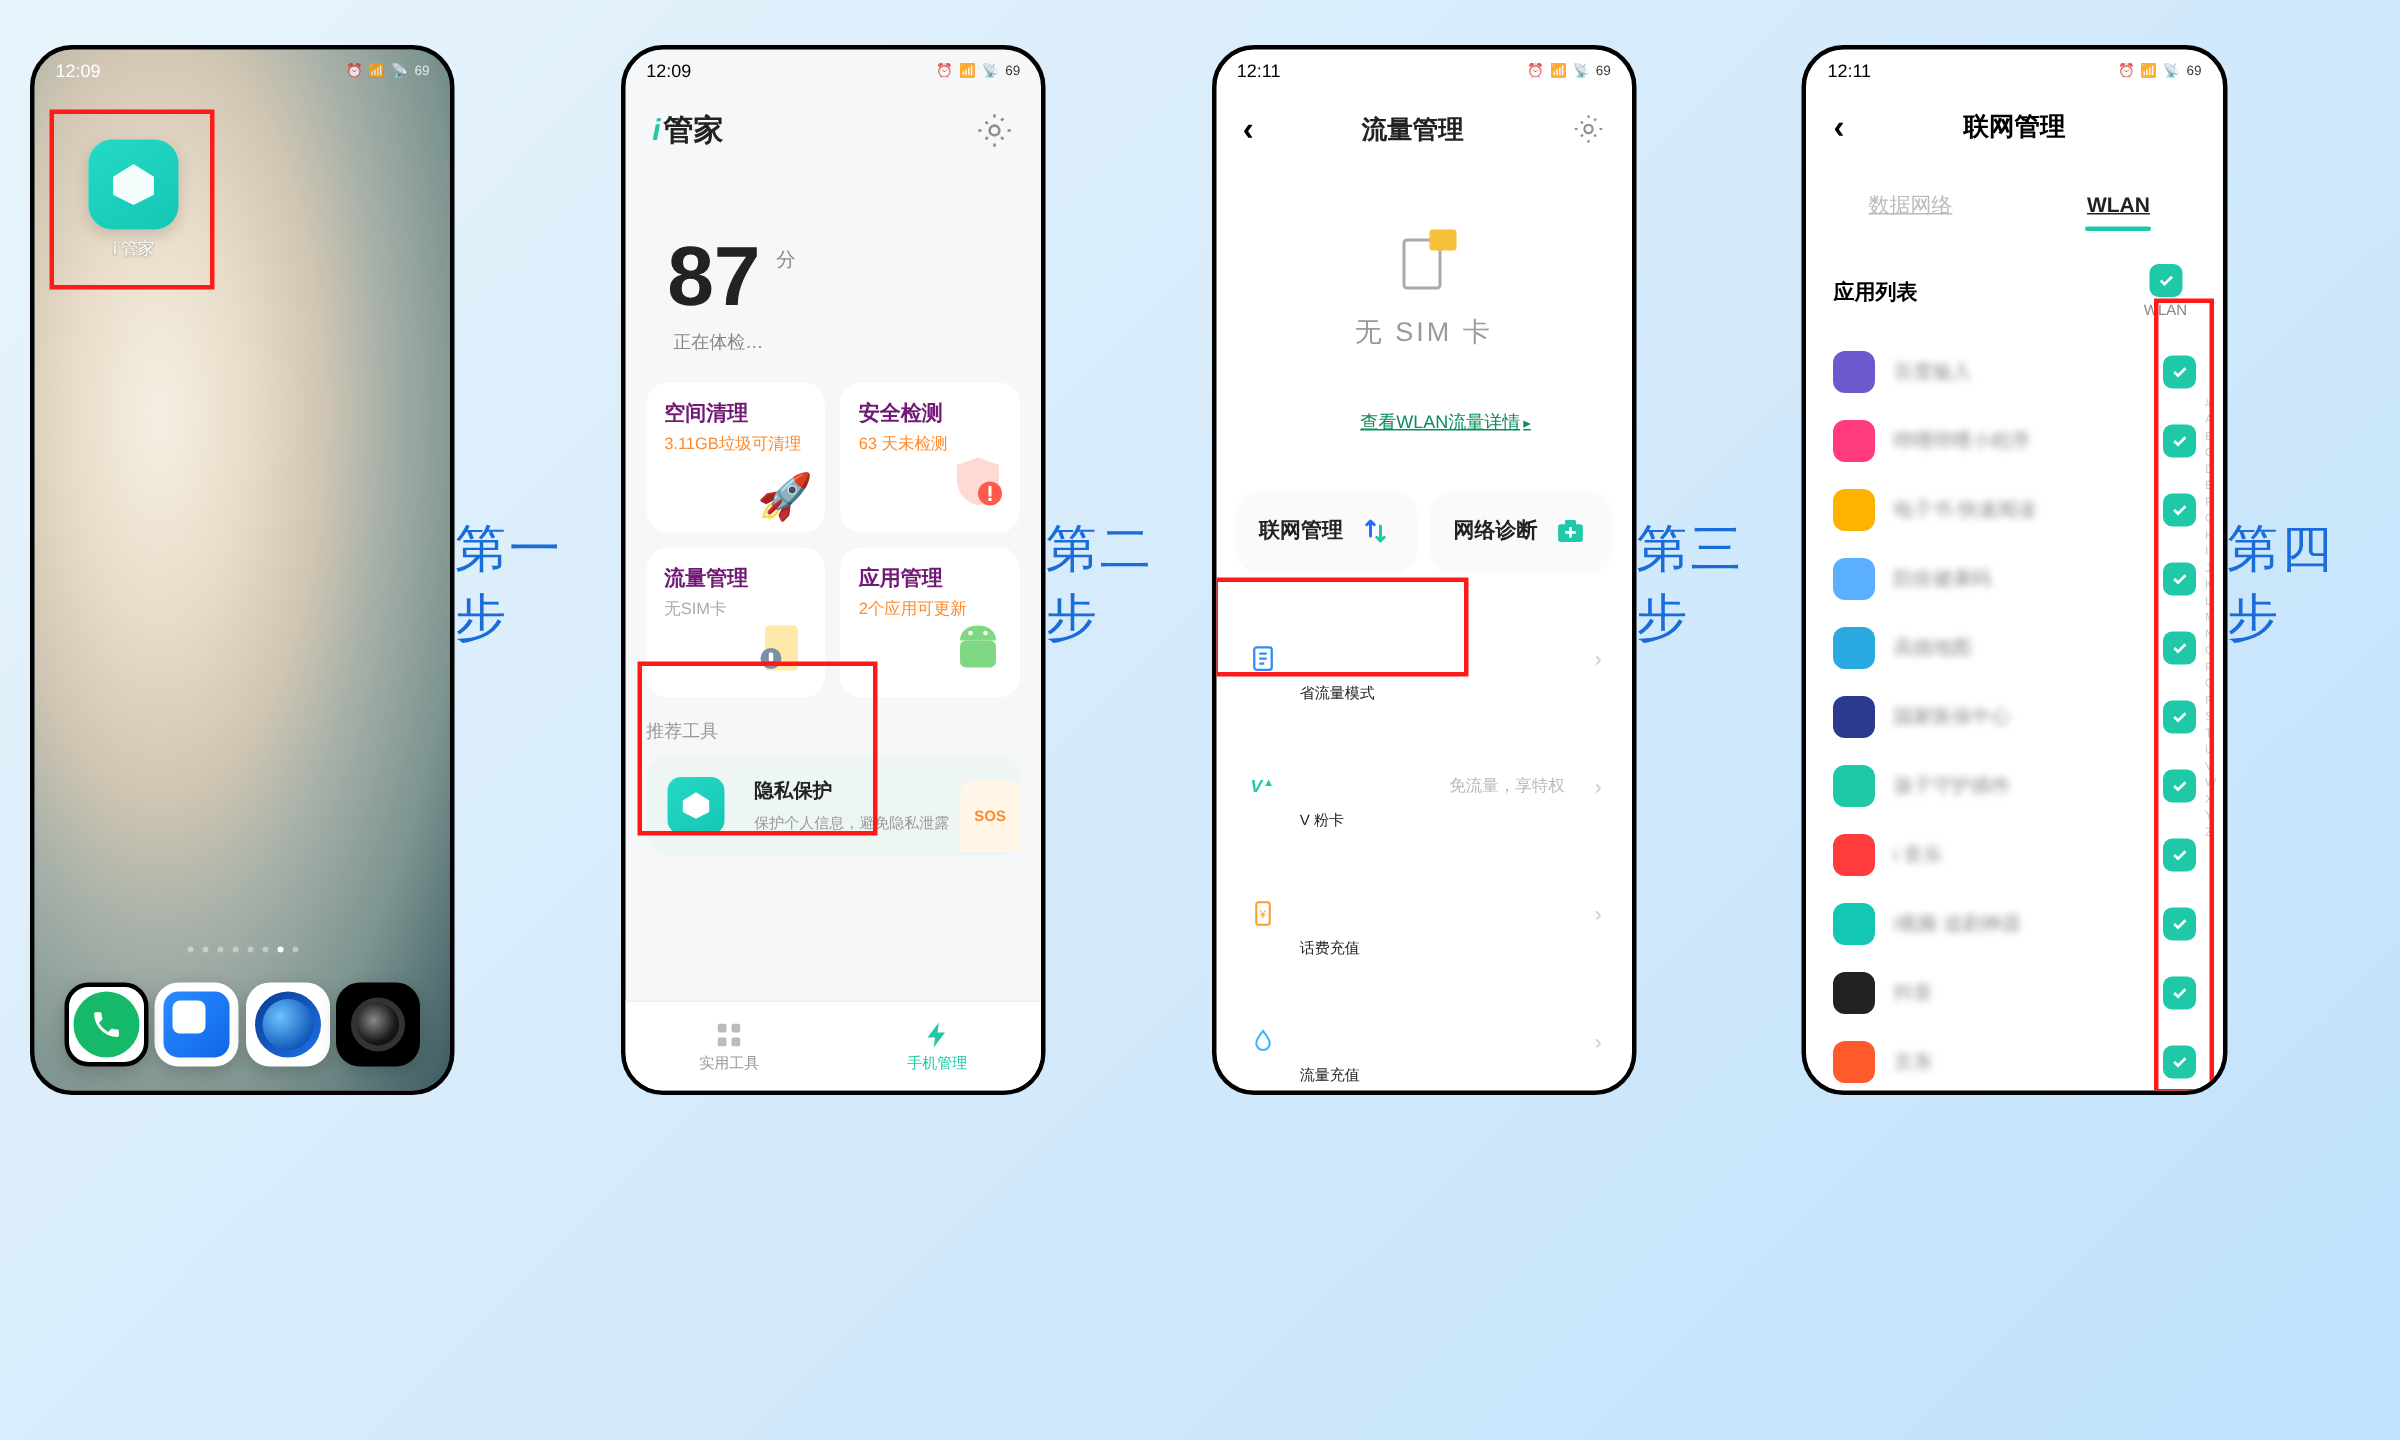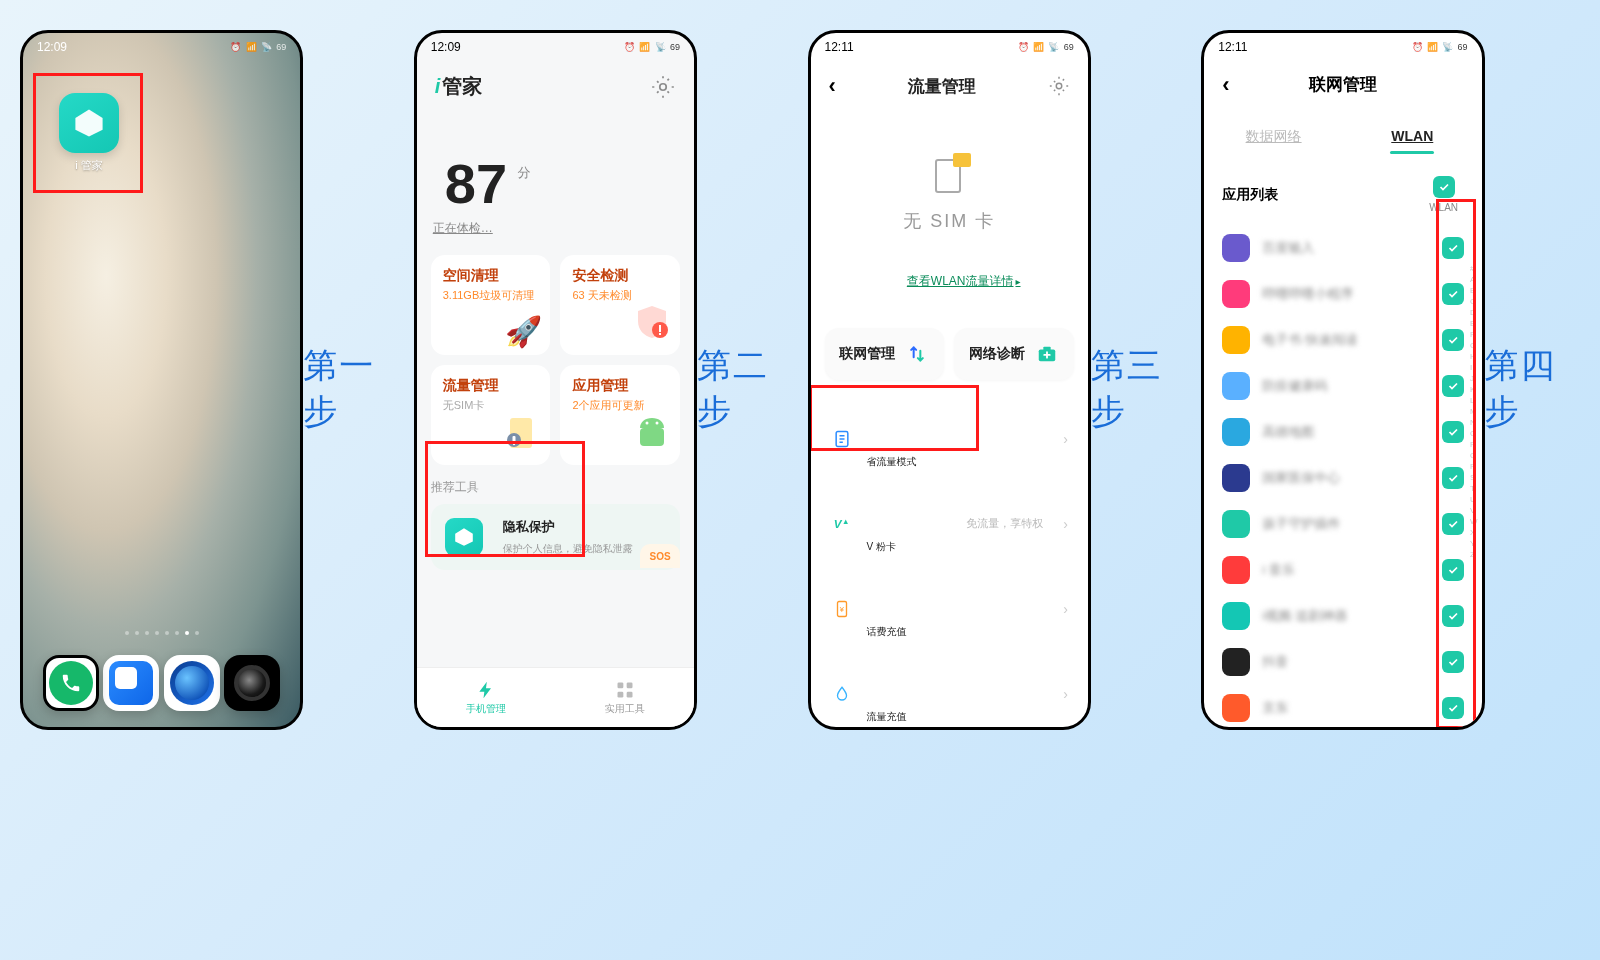--- a/index.html
+++ b/index.html
@@ -83,33 +83,33 @@
 
   
   .phone2{background:#f6f7f8;}
   .p2-header{display:flex;justify-content:space-between;align-items:flex-end;padding:14px 18px 6px 18px;}
   .p2-title{font-size:20px;font-weight:700;color:#222;}
   .p2-title .i{color:#1fc9a7;font-style:italic;font-weight:900;margin-right:2px;}
   .gear-icon{width:26px;height:26px;opacity:.65;}
   .p2-score{padding:50px 0 6px 28px;}
   .p2-score .big{font-size:56px;font-weight:800;color:#222;display:inline-block;line-height:1;}
   .p2-score .fen{font-size:13px;color:#888;vertical-align:top;display:inline-block;margin-top:8px;margin-left:6px;}
-  .p2-status{font-size:12px;color:#888;padding-left:16px;margin-top:2px;text-decoration:underline;}
+  .p2-status{font-size:12px;color:#888;padding-left:32px;margin-top:2px;}
   .p2-grid{display:grid;grid-template-columns:1fr 1fr;gap:10px;padding:18px 14px 0 14px;}
   .p2-card{background:#fff;border-radius:14px;padding:12px 12px 0 12px;height:100px;position:relative;overflow:hidden;}
-  .p2-card .ct{font-size:14px;font-weight:600;color:#c2410c;}
+  .p2-card .ct{font-size:14px;font-weight:600;color:#701a75;}
   .p2-card .cs{font-size:11px;margin-top:3px;}
   .orange{color:#ff8a2b;}
   .p2-card .decor{position:absolute;right:8px;bottom:6px;font-size:30px;}
   .p2-rec{padding:14px 14px 0 14px;font-size:12px;color:#999;}
   .p2-privacy{margin:8px 14px 0 14px;background:#eef6f3;border-radius:14px;padding:14px 14px;display:flex;align-items:center;gap:20px;}
   .p2-privacy .pic{width:38px;height:38px;background:linear-gradient(145deg,#25d9c7,#14c7b4);border-radius:9px;display:flex;align-items:center;justify-content:center;}
   .p2-privacy .pt{font-size:13px;font-weight:600;color:#222;}
   .p2-privacy .ps{font-size:10px;color:#999;margin-top:6px;}
-  .sos-box{position:absolute;right:14px;bottom:2px;width:40px;height:24px;background:#fff6e8;border-radius:10px 10px 0 0;display:flex;align-items:center;justify-content:center;color:#ff8a2b;font-size:10px;font-weight:700;}
+  .sos-box{position:absolute;right:14px;bottom:2px;width:40px;height:48px;background:#fff6e8;border-radius:10px 10px 0 0;display:flex;align-items:center;justify-content:center;color:#ff8a2b;font-size:10px;font-weight:700;}
   .p2-tabbar{position:absolute;bottom:0;left:0;right:0;height:60px;background:#fff;display:flex;border-top:1px solid #eee;}
   .p2-tab{flex:1;display:flex;flex-direction:column;align-items:center;justify-content:center;gap:2px;font-size:10px;color:#999;}
   .p2-tab.active{color:#1fc9a7;}
   .p2-tab svg{width:20px;height:20px;}
 
   
   .phone3{background:#fff;}
   .p3-header{display:flex;align-items:center;justify-content:space-between;padding:14px 18px;}
   .p3-header .back{font-size:22px;color:#000;font-weight:700;}
   .p3-header .title{font-size:17px;font-weight:700;color:#222;}
@@ -279,34 +279,34 @@
             </div>
           <div>
             <div class="pt">隐私保护</div>
             <div class="ps">保护个人信息，避免隐私泄露</div>
           </div>
         </div>
         <div class="sos-box">SOS</div>
       </div>
 
       <div class="p2-tabbar">
-        <div class="p2-tab active">
-          <svg viewBox="0 0 24 24" fill="#1fc9a7">
-              <path d="M13 2L4 14h6l-1 8 9-12h-6l1-8z"></path>
-            </svg>
-          <span>手机管理</span>
-        </div>
         <div class="p2-tab">
           <svg viewBox="0 0 24 24" fill="#bbb">
               <rect x="3" y="3" width="7" height="7" rx="1.5"></rect>
               <rect x="14" y="3" width="7" height="7" rx="1.5"></rect>
               <rect x="3" y="14" width="7" height="7" rx="1.5"></rect>
               <rect x="14" y="14" width="7" height="7" rx="1.5"></rect>
             </svg>
           <span>实用工具</span>
+        </div>
+        <div class="p2-tab active">
+          <svg viewBox="0 0 24 24" fill="#1fc9a7">
+              <path d="M13 2L4 14h6l-1 8 9-12h-6l1-8z"></path>
+            </svg>
+          <span>手机管理</span>
         </div>
       </div>
 
       <div class="highlight-box" style="top:408px;left:8px;width:160px;height:116px;"></div>
     </div>
     <div class="step-label">第二步</div>
   </div>
 
   <div class="phone-col">
     <div class="phone phone3">

